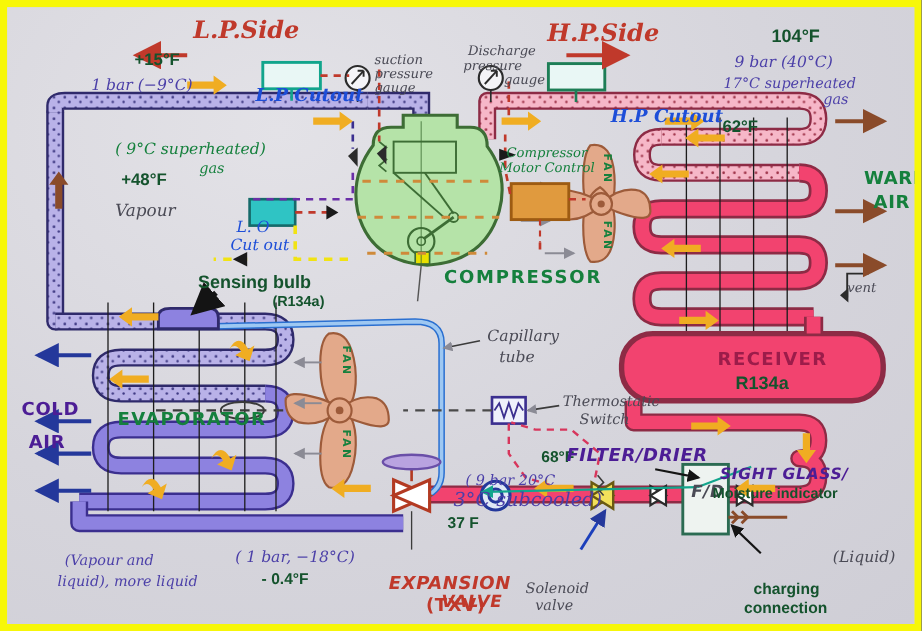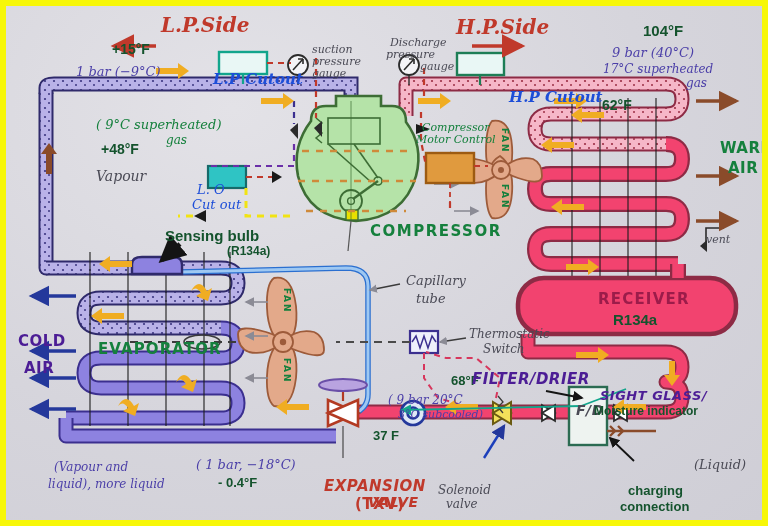--- a/index.html
+++ b/index.html
@@ -398,21 +398,21 @@
   <div class="lbl f-blk" style="left:433px;top:368px;font-size:13px;margin-left:12px;">68°F</div>
   <div class="lbl blockcap f-blu" style="left:466px;top:366px;font-size:15px;font-style:italic;">FILTER/DRIER</div>
   <div class="lbl blockcap f-gry" style="left:570px;top:397px;font-size:14px;font-style:italic;">F/D</div>
 
   <div class="lbl blockcap f-blu" style="left:594px;top:383px;font-size:13px;font-style:italic;">SIGHT GLASS/</div>
   <div class="lbl f-blk" style="left:588px;top:399px;font-size:12px;font-weight:bold;">Moisture indicator</div>
 
   <div class="lbl hand f-gry" style="left:688px;top:452px;font-size:13px;">(Liquid)</div>
 
   <div class="lbl hand f-pur" style="left:382px;top:388px;font-size:12px;">( 9 bar  20°C</div>
-  <div class="lbl hand f-pur" style="left:392px;top:403px;font-size:11px;">3°C subcooled)</div>
+  <div class="lbl hand f-pur" style="left:372px;top:403px;font-size:16px;">3°C subcooled)</div>
   <div class="lbl f-blk" style="left:367px;top:423px;font-size:13px;">37 F</div>
 
   <div class="lbl blockcap f-red" style="left:318px;top:473px;font-size:15px;font-style:italic;">EXPANSION</div>
   <div class="lbl blockcap f-red" style="left:316px;top:491px;font-size:15px;margin-left:33px;">(TXV)</div>
   <div class="lbl blockcap f-red" style="left:362px;top:489px;font-size:14px;font-style:italic;">VALVE</div>
 
   <div class="lbl hand f-gry" style="left:432px;top:478px;font-size:12px;">Solenoid</div>
   <div class="lbl hand f-gry" style="left:440px;top:492px;font-size:12px;">valve</div>
 
   <div class="lbl f-blk" style="left:622px;top:478px;font-size:13px;font-weight:bold;">charging</div>

